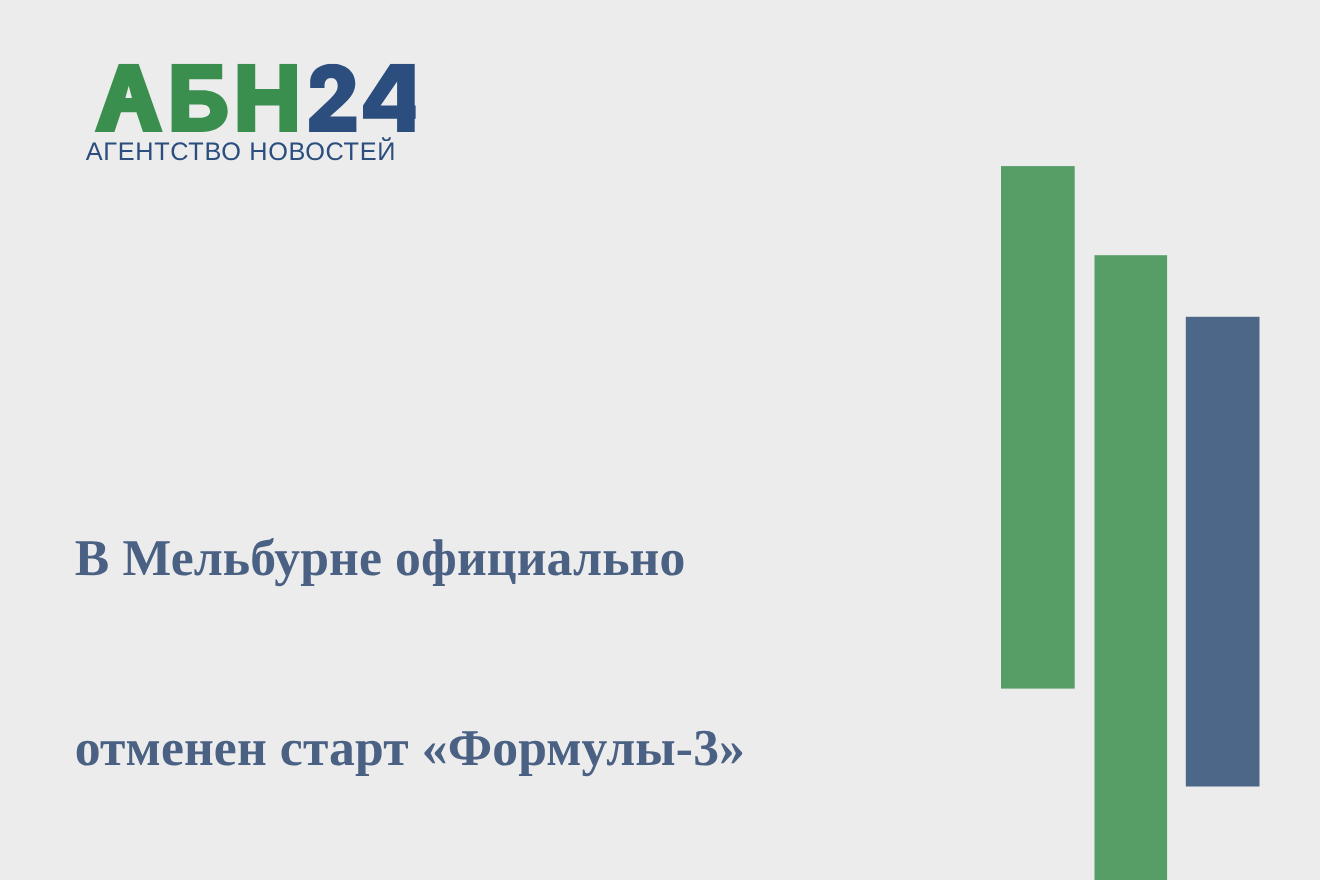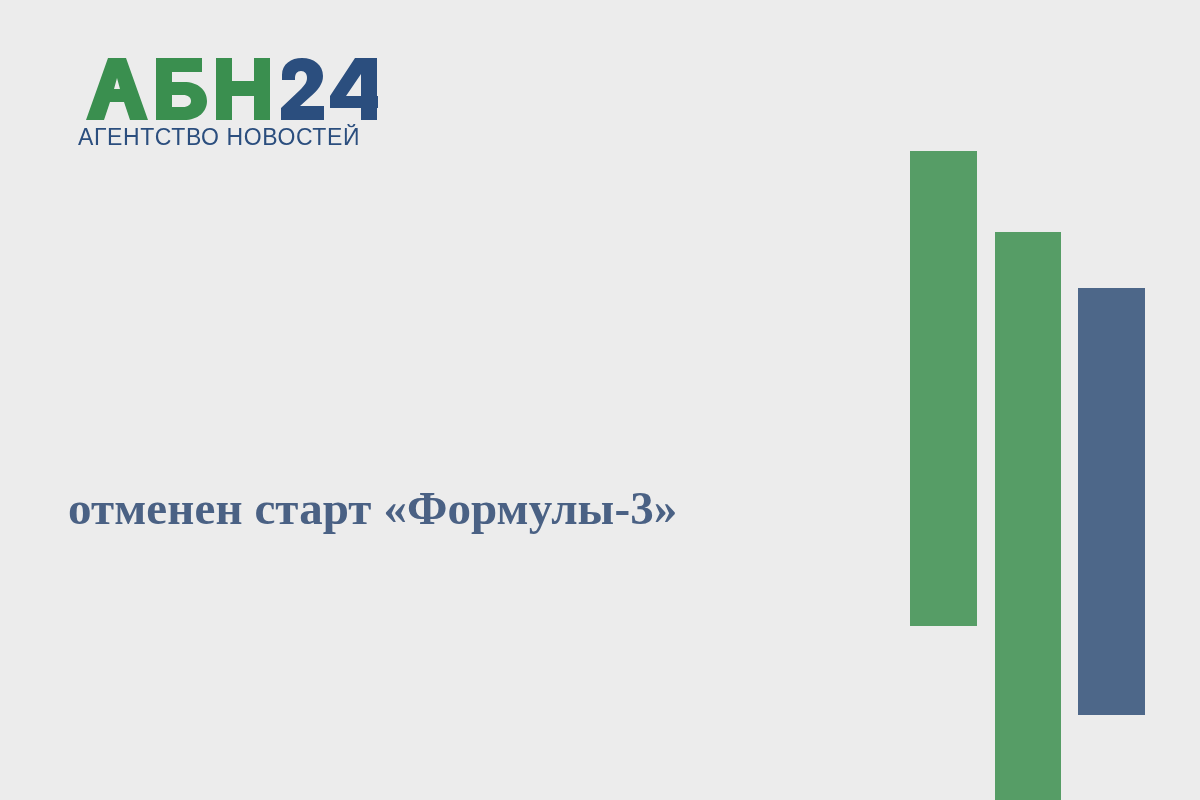--- a/index.html
+++ b/index.html
@@ -107,17 +107,18 @@
                L283 50 L252 50 L252 38 L277 0 Z
                M283 38 L283 16 L268 38 Z" fill="#2b4e7e"></path>
     </svg>
 
     <svg class="logo-tagline" viewBox="0 0 300 26" xmlns="http://www.w3.org/2000/svg" aria-hidden="true">
       <text x="0" y="21" font-family="Liberation Sans, sans-serif" font-size="23" font-weight="400" letter-spacing="0.6" fill="#2b4e7e">АГЕНТСТВО НОВОСТЕЙ</text>
     </svg>
   </div>
 
   <h1 class="headline" style="color: rgb(74, 97, 132);">
+    <span class="headline-line">В Мельбурне официально</span>
     <span class="headline-line">отменен старт «Формулы-3»</span>
     
   </h1>
 
 </div>
 
 </body></html>

